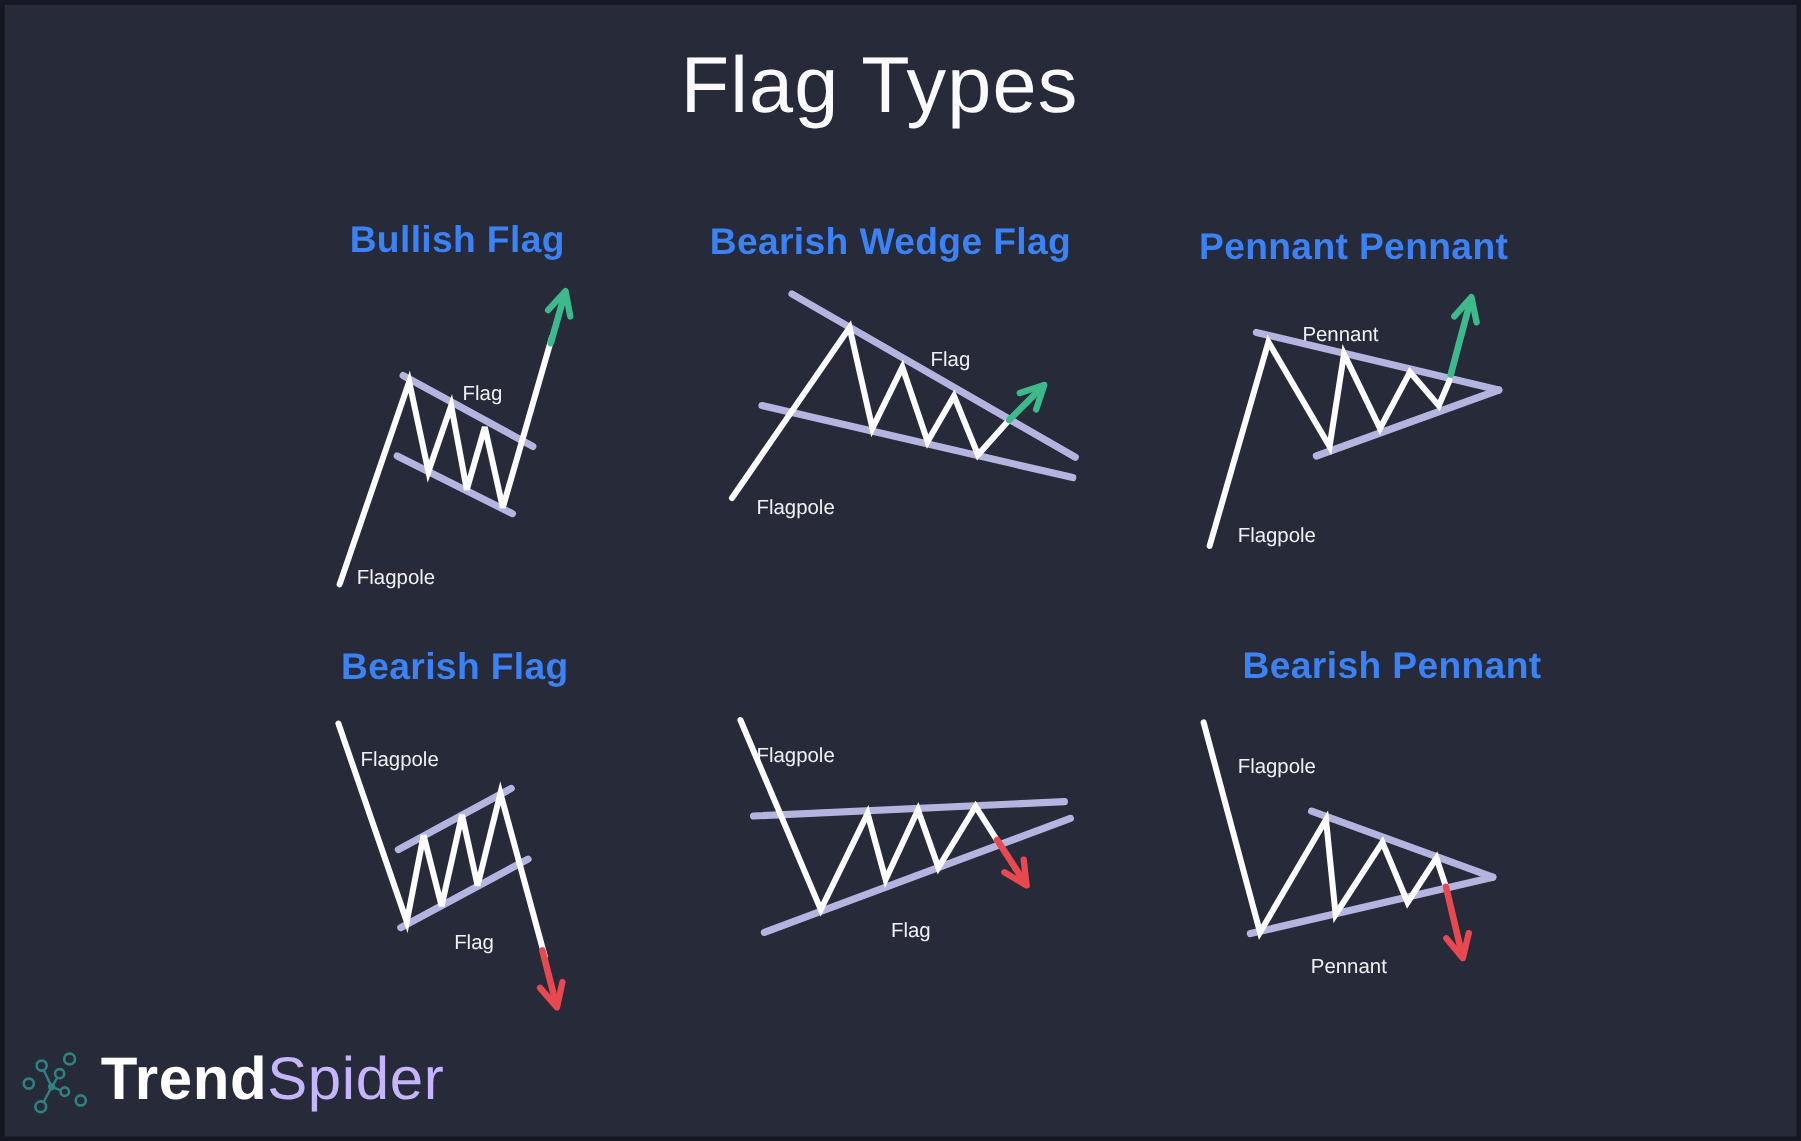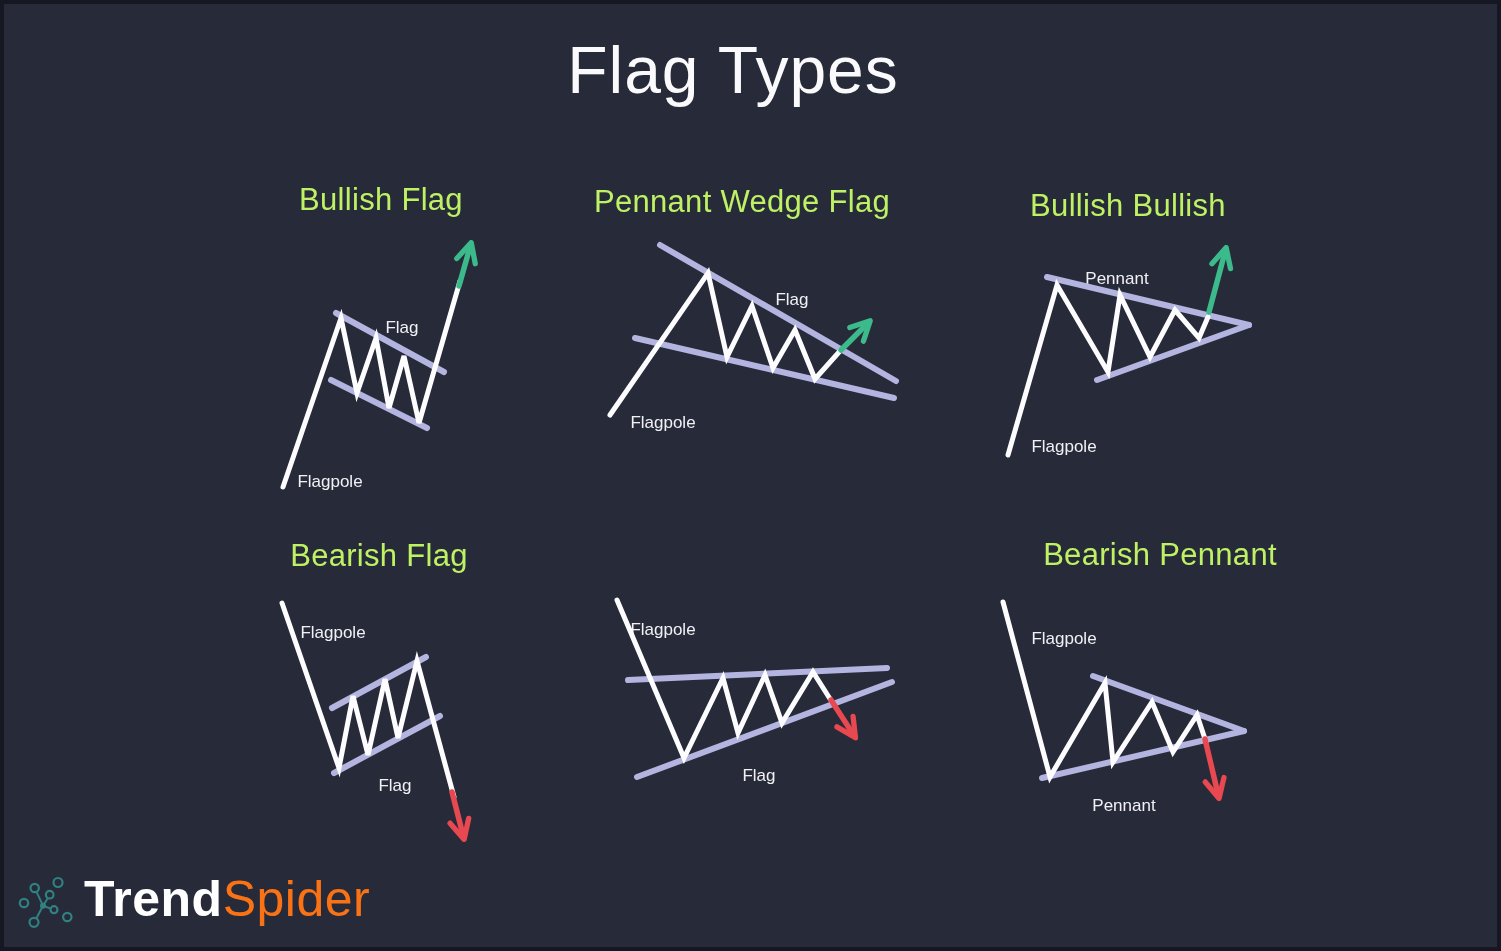--- a/index.html
+++ b/index.html
@@ -11,21 +11,21 @@
     font-family:"Liberation Sans","DejaVu Sans",sans-serif;
     box-shadow:inset 0 0 0 4px rgba(8,10,18,0.55);
   }
   .main-title{
     position:absolute;left:733px;top:36px;transform:translateX(-50%);
     font-size:66px;line-height:1.05;color:#fafafc;font-weight:400;
     letter-spacing:1px;white-space:nowrap;
   }
   .panel-title{
     position:absolute;transform:translateX(-50%);
-    font-size:31px;line-height:1;color:#bef264;font-weight:400;
+    font-size:31px;line-height:1;color:#3b82f6;font-weight:700;
     letter-spacing:0.3px;white-space:nowrap;
   }
   .small-label{
     position:absolute;transform:translateX(-50%);
     font-size:17px;line-height:1;color:#f1f1f5;font-weight:400;
     white-space:nowrap;
     margin-top:11px;
   }
   svg.art{position:absolute;left:0;top:0;}
   .wh{fill:none;stroke:#fdfdff;stroke-width:5;stroke-linecap:round;stroke-linejoin:miter;}
@@ -35,32 +35,32 @@
   .logo{position:absolute;left:0;top:860px;width:480px;height:90px;}
   .logo-icon{position:absolute;left:16px;top:10px;}
   .ring{fill:none;stroke:#2f8182;stroke-width:2.2;}
   .dot{fill:#2f8182;}
   .web{stroke:#2f8182;stroke-width:2;}
   .logo-text{
     position:absolute;left:84px;top:14px;
     font-size:50px;line-height:1;white-space:nowrap;letter-spacing:0.5px;
   }
   .logo-bold{font-weight:700;color:#ffffff;}
-  .logo-light{font-weight:400;color:#f97316;}
+  .logo-light{font-weight:400;color:#c4b5fd;}
 </style>
 </head>
 <body>
 
 <div class="canvas">
 
   <div class="main-title">Flag Types</div>
 
   <div class="panel-title" style="left:381px;top:184px">Bullish Flag</div>
-  <div class="panel-title" style="left:742px;top:186px">Pennant Wedge Flag</div>
-  <div class="panel-title" style="left:1128px;top:190px">Bullish Bullish</div>
+  <div class="panel-title" style="left:742px;top:186px">Bearish Wedge Flag</div>
+  <div class="panel-title" style="left:1128px;top:190px">Pennant Pennant</div>
   <div class="panel-title" style="left:379px;top:540px">Bearish Flag</div>
   <div class="panel-title" style="left:1160px;top:539px">Bearish Pennant</div>
 
   <div class="small-label" style="left:402px;top:308px">Flag</div>
   <div class="small-label" style="left:330px;top:462px">Flagpole</div>
   <div class="small-label" style="left:792px;top:280px">Flag</div>
   <div class="small-label" style="left:663px;top:403px">Flagpole</div>
   <div class="small-label" style="left:1117px;top:259px">Pennant</div>
   <div class="small-label" style="left:1064px;top:427px">Flagpole</div>
   <div class="small-label" style="left:333px;top:613px">Flagpole</div>

